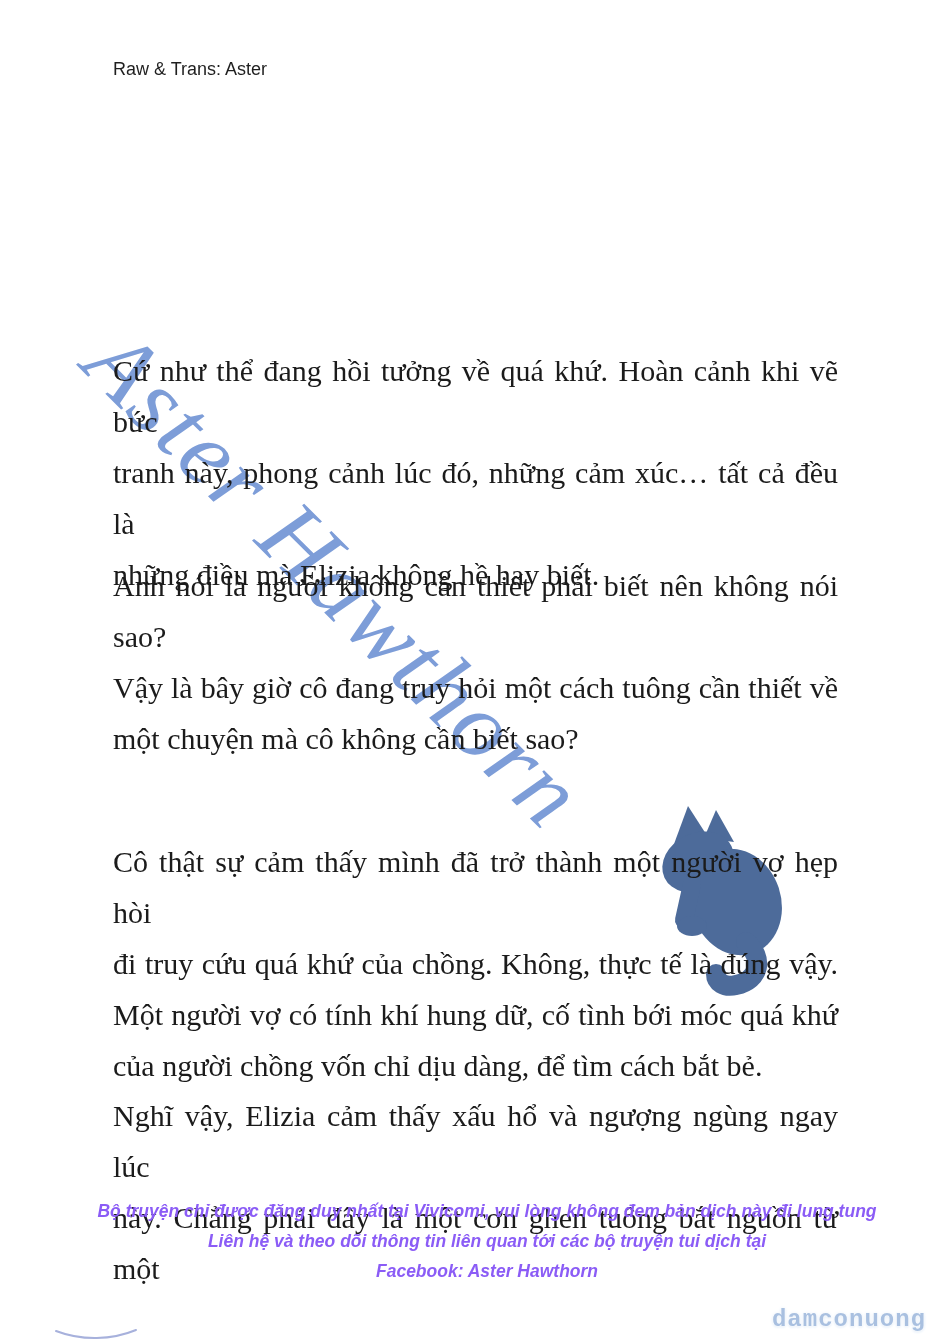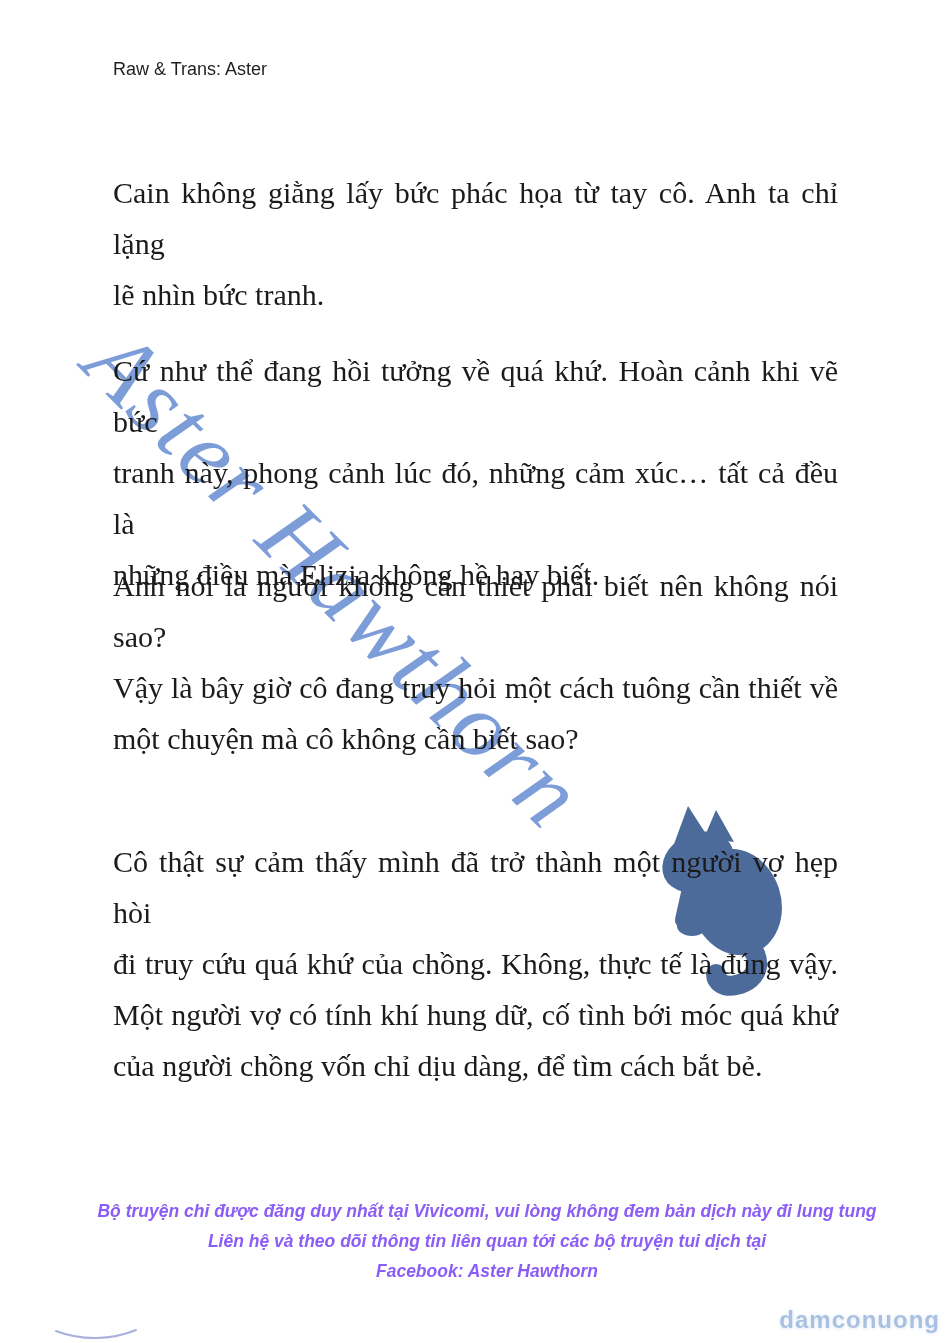--- a/index.html
+++ b/index.html
@@ -64,22 +64,22 @@
     font-family:"Liberation Sans", sans-serif;
     font-style:italic;font-weight:bold;
     color:#a7b1dc;letter-spacing:-1px;
     z-index:3;
   }
   .vcomycs .v-big{font-size:44px;line-height:44px;}
   .vcomycs .v-rest{font-size:29px;line-height:29px;}
   .vc-swoosh{position:absolute;left:34px;top:1328px;z-index:3;}
   
   .damconuong{
-    position:absolute;right:10px;top:1306px;
-    font-family:Liberation Sans, sans-serif;
+    position:absolute;right:24px;top:1306px;
+    font-family:Liberation Mono, monospace;
     font-weight:bold;font-size:24px;letter-spacing:1px;
     color:#a9c0e0;
     text-shadow:0 0 2px #ffffff,0 0 4px #eef4fb,0 1px 3px #dde8f5;
     z-index:3;
   }
 </style>
 </head>
 <body>
 
 <div class="page">
@@ -93,44 +93,44 @@
       <polygon points="38,6 24,44 56,34"></polygon>
       <polygon points="66,10 54,38 84,42"></polygon>
       <ellipse cx="48" cy="62" rx="37" ry="29" transform="rotate(-25 48 62)"></ellipse>
       <ellipse cx="86" cy="102" rx="45" ry="54" transform="rotate(-18 86 102)"></ellipse>
       <path d="M42 84 L34 120" stroke="#4d6b9a" stroke-width="18" stroke-linecap="round" fill="none"></path>
       <ellipse cx="42" cy="126" rx="15" ry="10"></ellipse>
       <path d="M96 142 C114 158 110 180 86 185 C74 188 66 182 66 174" stroke="#4d6b9a" stroke-width="20" stroke-linecap="round" fill="none"></path>
     </g>
   </svg>
 
-  <div class="para p1">
-    <div class="tline">Cain không giằng lấy bức phác họa từ tay cô. Anh ta chỉ lặng</div>
-    <div class="tline last">lẽ nhìn bức tranh.</div>
-  </div>
 
   <div class="para p2">
     <div class="tline">Cứ như thể đang hồi tưởng về quá khứ. Hoàn cảnh khi vẽ bức</div>
     <div class="tline">tranh này, phong cảnh lúc đó, những cảm xúc… tất cả đều là</div>
     <div class="tline last">những điều mà Elizia không hề hay biết.</div>
   </div>
 
   <div class="para p3">
     <div class="tline">Anh nói là người không cần thiết phải biết nên không nói sao?</div>
     <div class="tline">Vậy là bây giờ cô đang truy hỏi một cách tuông cần thiết về</div>
     <div class="tline last">một chuyện mà cô không cần biết sao?</div>
   </div>
 
   <div class="para p4">
     <div class="tline">Cô thật sự cảm thấy mình đã trở thành một người vợ hẹp hòi</div>
     <div class="tline">đi truy cứu quá khứ của chồng. Không, thực tế là đúng vậy.</div>
     <div class="tline">Một người vợ có tính khí hung dữ, cố tình bới móc quá khứ</div>
     <div class="tline last">của người chồng vốn chỉ dịu dàng, để tìm cách bắt bẻ.</div>
   </div>
 
+  <div class="para p5">
+    <div class="tline">Nghĩ vậy, Elizia cảm thấy xấu hổ và ngượng ngùng ngay lúc</div>
+    <div class="tline last">này. Chẳng phải đây là một cơn ghen tuông bắt nguồn từ một</div>
+  </div>
 
   <div class="footer-notice">
     <div>Bộ truyện chỉ được đăng duy nhất tại Vivicomi, vui lòng không đem bản dịch này đi lung tung</div>
     <div>Liên hệ và theo dõi thông tin liên quan tới các bộ truyện tui dịch tại</div>
     <div>Facebook: Aster Hawthorn</div>
   </div>
 
   <div class="vcomycs">
     <span class="v-big">V</span><span class="v-rest">comycs</span>
   </div>

